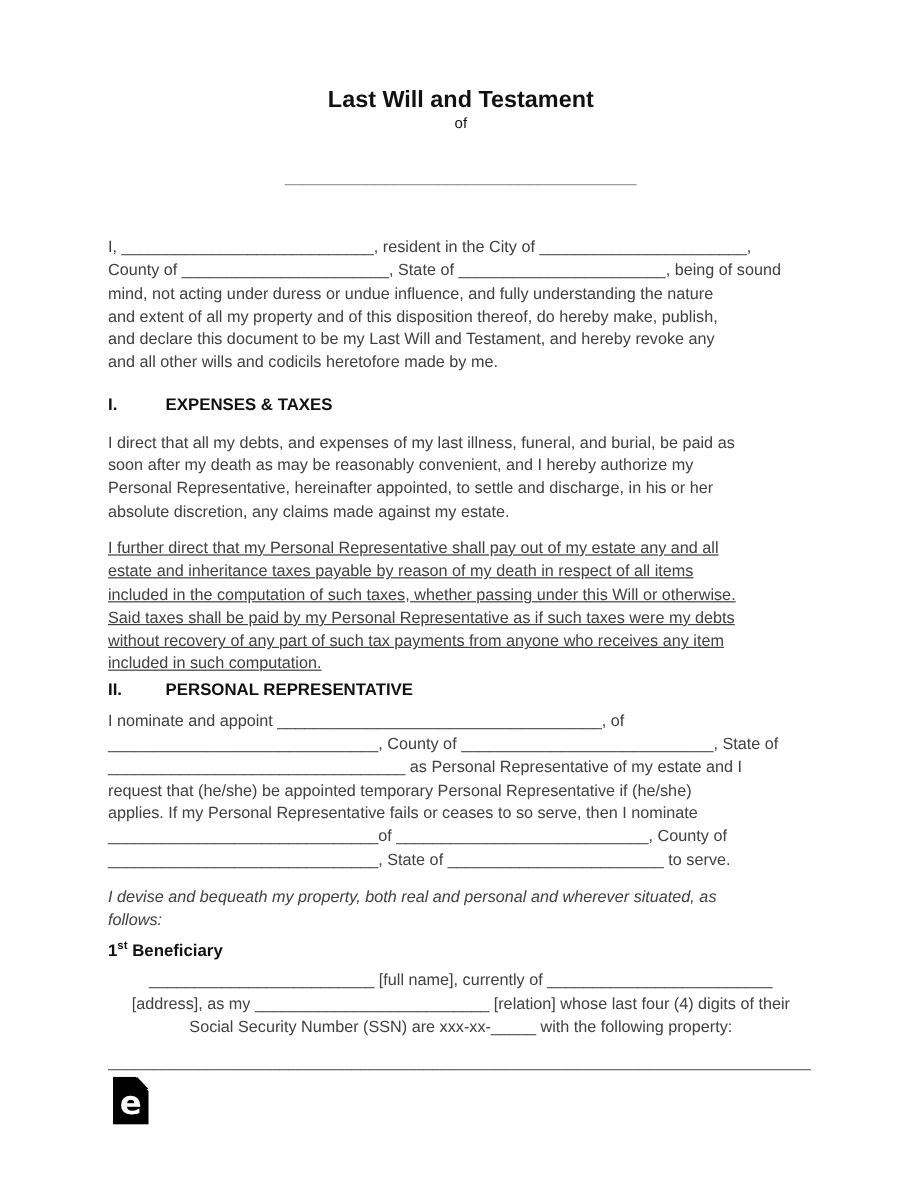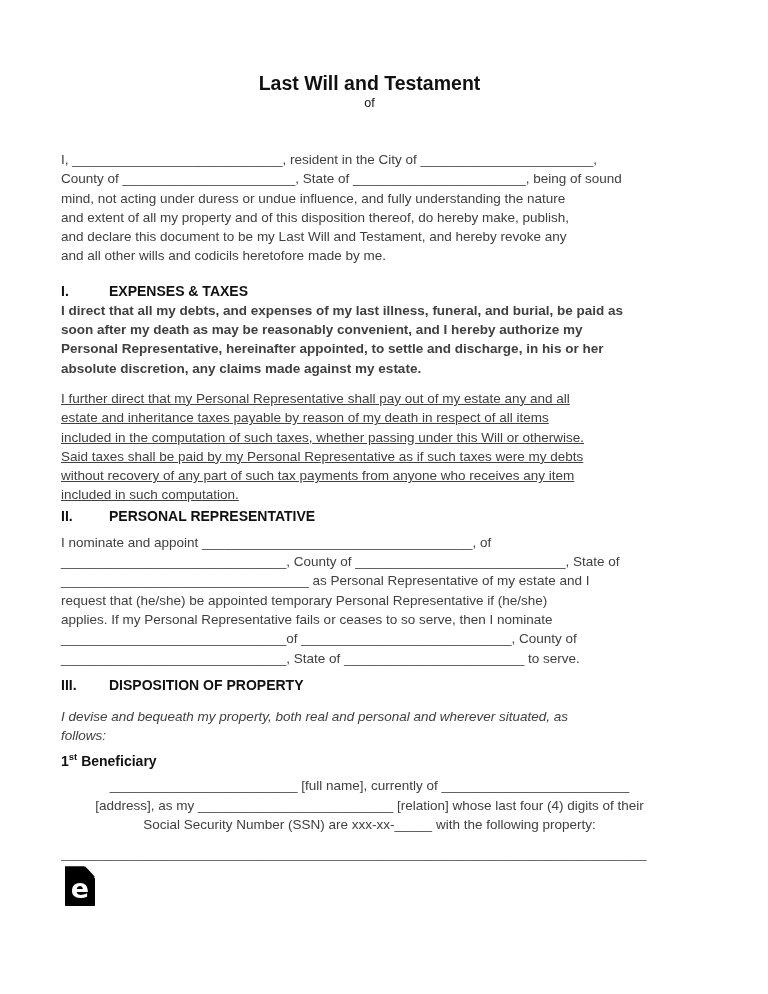--- a/index.html
+++ b/index.html
@@ -3,21 +3,21 @@
 <meta charset="utf-8">
 <style>
   html, body { margin: 0; padding: 0; background: #ffffff; }
   .page {
     position: relative;
     width: 768px;
     height: 994px;
     margin: 0 auto;
     background: #ffffff;
     box-sizing: border-box;
-    padding: 72px 90px 0 61px;
+    padding: 72px 90px 0 90px;
     font-family: "Liberation Sans", sans-serif;
     color: #1c1c1c;
     overflow: hidden;
   }
   .doc-title {
     text-align: center;
     font-size: 19.5px;
     font-weight: bold;
     line-height: 23px;
     color: #111111;
@@ -38,21 +38,21 @@
     color: #8a8a8a;
     white-space: nowrap;
   }
   .para {
     font-size: 13.5px;
     line-height: 19.3px;
     white-space: pre-line;
     color: #404040;
   }
   .p-open   { margin-top: 39px; }
-  .p-1a     { margin-top: 0; font-weight: bold; }
+  .p-1a     { margin-top: 12px; }
   .p-1b     { margin-top: 11px; text-decoration: underline; }
   .p-2a     { margin-top: 7px; }
   .p-3a     { margin-top: 12px; font-style: italic; }
   .p-ben    { margin-top: 5px; text-align: center; }
   .sec-heading {
     display: flex;
     font-size: 14px;
     font-weight: bold;
     line-height: 19px;
     color: #111111;
@@ -118,20 +118,21 @@
     line-height: 1;
   }
 </style>
 </head>
 <body>
 
 <div class="page">
 
   <div class="doc-title">Last Will and Testament</div>
   <div class="doc-subtitle">of</div>
+  <div class="name-line">_______________________________________</div>
 
   <div class="para p-open">I, ____________________________, resident in the City of _______________________,
 County of _______________________, State of _______________________, being of sound
 mind, not acting under duress or undue influence, and fully understanding the nature
 and extent of all my property and of this disposition thereof, do hereby make, publish,
 and declare this document to be my Last Will and Testament, and hereby revoke any
 and all other wills and codicils heretofore made by me.</div>
 
   <div class="sec-heading h-1">
     <span class="sec-num">I.</span>
@@ -153,24 +154,20 @@
     <span>PERSONAL REPRESENTATIVE</span>
   </div>
   <div class="para p-2a">I nominate and appoint ____________________________________, of
 ______________________________, County of ____________________________, State of
 _________________________________ as Personal Representative of my estate and I
 request that (he/she) be appointed temporary Personal Representative if (he/she)
 applies. If my Personal Representative fails or ceases to so serve, then I nominate
 ______________________________of ____________________________, County of
 ______________________________, State of ________________________ to serve.</div>
 
-  <div class="sec-heading h-3">
-    <span class="sec-num">III.</span>
-    <span>DISPOSITION OF PROPERTY</span>
-  </div>
   <div class="para p-3a">I devise and bequeath my property, both real and personal and wherever situated, as
 follows:</div>
 
   <div class="ben-heading"><span>1</span><sup>st</sup><span> Beneficiary</span></div>
 
   <div class="para p-ben">_________________________ [full name], currently of _________________________
 [address], as my __________________________ [relation] whose last four (4) digits of their
 Social Security Number (SSN) are xxx-xx-_____ with the following property:</div>
 
   <div class="property-line">______________________________________________________________________________</div>

